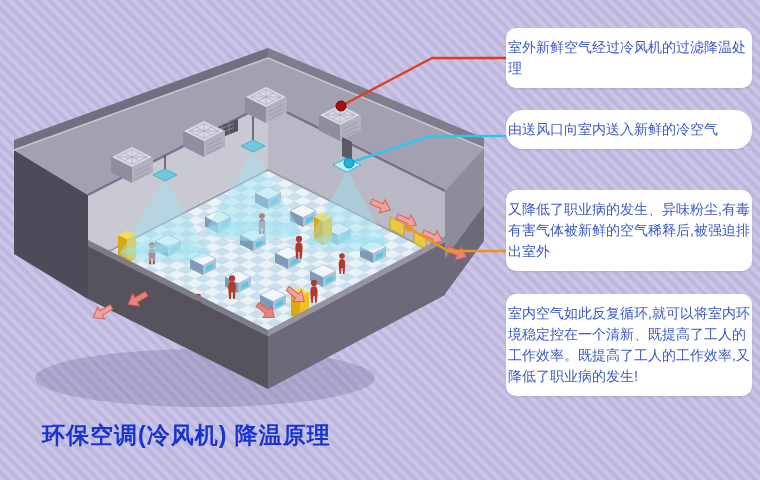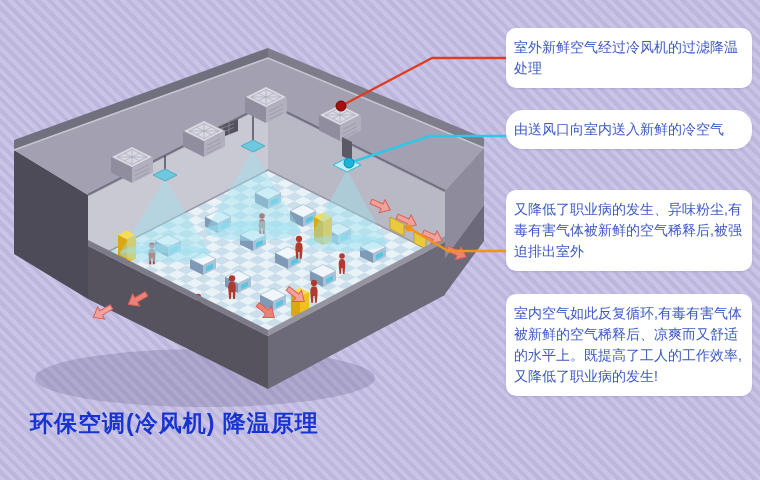--- a/index.html
+++ b/index.html
@@ -5,31 +5,31 @@
   html,body{margin:0;padding:0;}
   body{font-family:"Liberation Sans","DejaVu Sans",sans-serif;}
   .stage{
     position:relative;width:760px;height:480px;overflow:hidden;
     background:repeating-linear-gradient(45deg,#cac5e7 0px,#cac5e7 4px,#bdb7de 4px,#bdb7de 8px);
   }
   .scene{position:absolute;left:0;top:45px;width:500px;height:390px;z-index:1;}
   .connectors{position:absolute;left:0;top:0;width:760px;height:480px;z-index:2;pointer-events:none;}
   .callout{
     position:absolute;left:506px;width:246px;box-sizing:border-box;
-    background:#ffffff;border-radius:10px;padding:9px 8px;
+    background:#ffffff;border-radius:10px;padding:9px 2px;
     color:#3d59c6;font-size:14px;line-height:1.5;z-index:3;
     box-shadow:0 1px 2px rgba(80,70,140,0.18);
   }
   .callout p{margin:0;}
   .c1{top:28px;}
   .c2{top:110px;border-radius:17px;}
   .c3{top:190px;}
   .c4{top:294px;}
   .title{
-    position:absolute;left:30px;top:408px;margin:0;z-index:3;
+    position:absolute;left:30px;top:408px;margin:12px;z-index:3;
     font-size:23px;font-weight:bold;color:#1734d2;letter-spacing:1px;
   }
 </style>
 </head>
 <body>
 
 <div class="stage">
 
   <svg class="scene" viewBox="0 0 500 390">
     <defs>
@@ -192,18 +192,18 @@
   <div class="callout c1">
     <p>室外新鲜空气经过冷风机的过滤降温处理</p>
   </div>
   <div class="callout c2">
     <p>由送风口向室内送入新鲜的冷空气</p>
   </div>
   <div class="callout c3">
     <p>又降低了职业病的发生、异味粉尘,有毒有害气体被新鲜的空气稀释后,被强迫排出室外</p>
   </div>
   <div class="callout c4">
-    <p>室内空气如此反复循环,有毒有害气体被新鲜的空气稀释后、凉爽而又舒适的水平上。既提高了工人的工作效率,又降低了职业病的发生!</p>
+    <p>室内空气如此反复循环,就可以将室内环境稳定控在一个清新、既提高了工人的工作效率。既提高了工人的工作效率,又降低了职业病的发生!</p>
   </div>
 
   <h1 class="title">环保空调(冷风机) 降温原理</h1>
 
 </div>
 
 </body></html>

